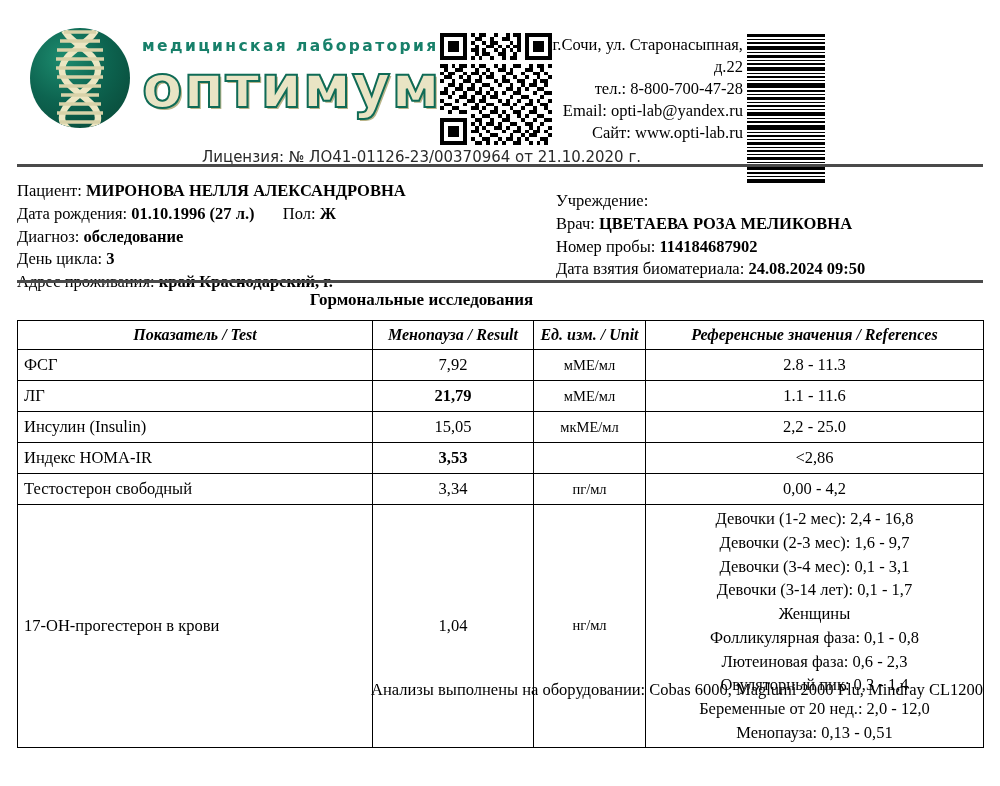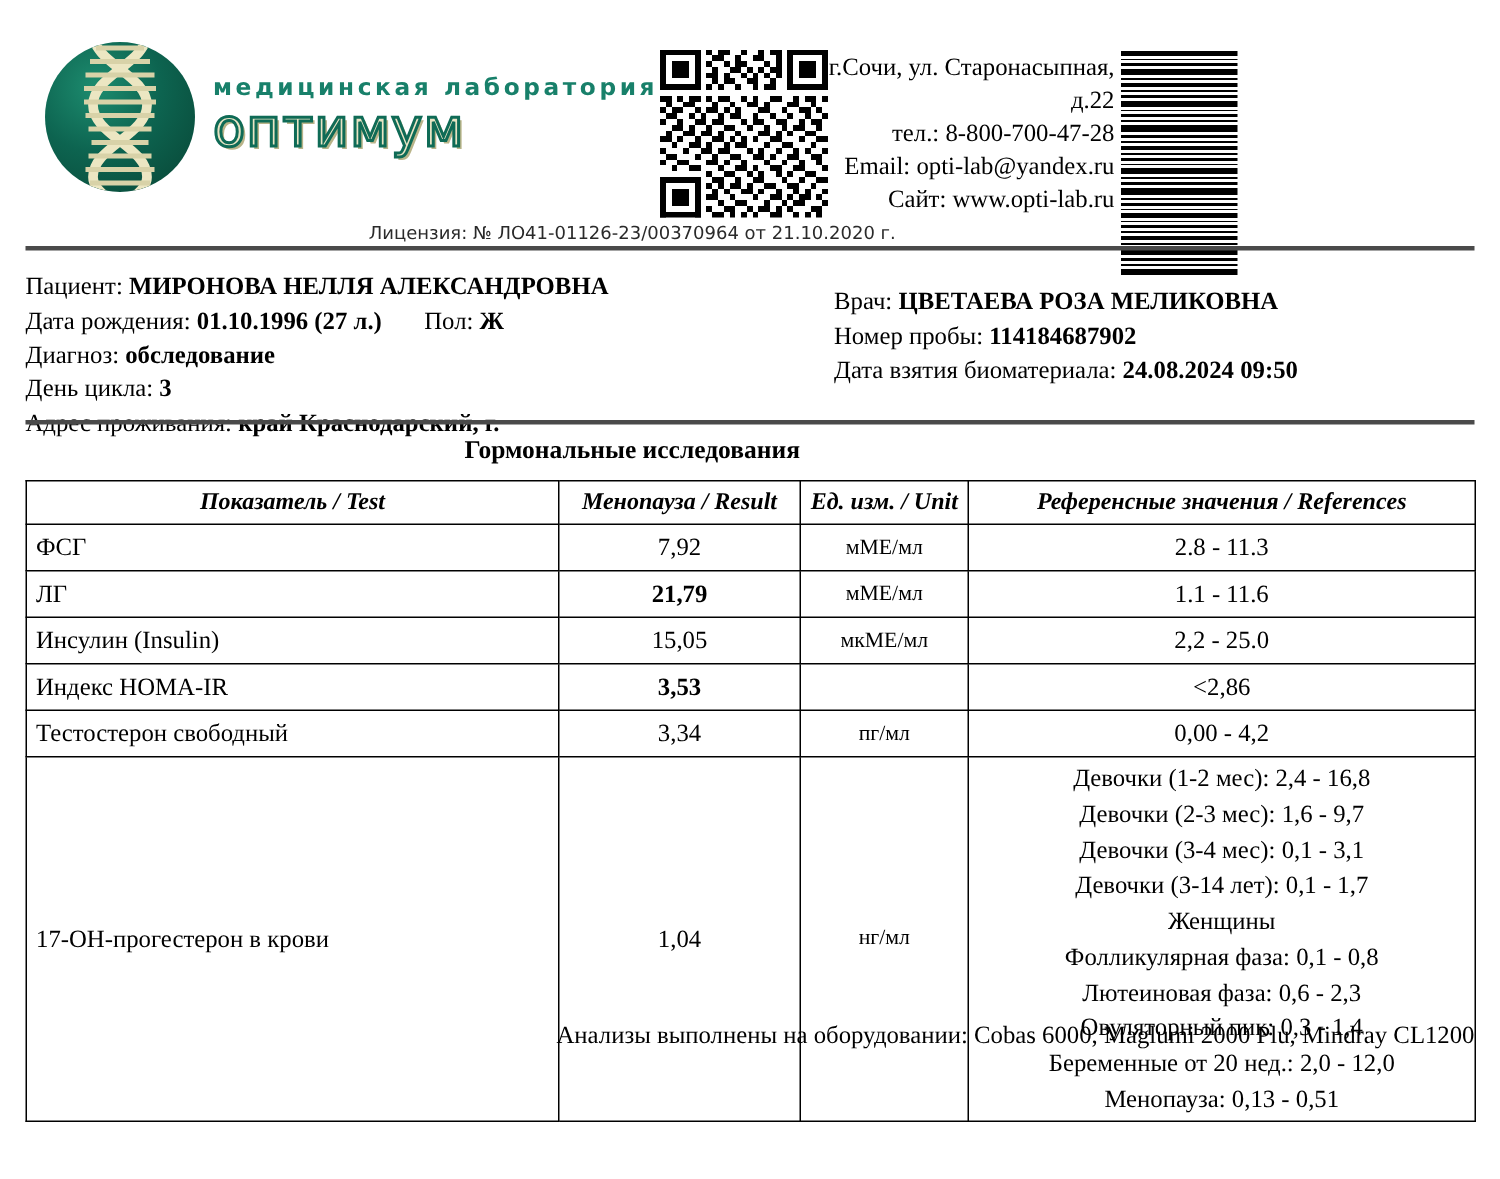--- a/index.html
+++ b/index.html
@@ -57,22 +57,22 @@
     font-family: "DejaVu Sans", "Liberation Sans", sans-serif;
     font-size: 15.5px;
     font-weight: bold;
     letter-spacing: 2.4px;
     color: #18806a;
     margin-bottom: 2px;
     white-space: nowrap;
   }
   .logo-main {
     font-family: "DejaVu Sans", "Liberation Sans", sans-serif;
-    font-size: 35px;
-    font-weight: normal;
+    font-size: 59px;
+    font-weight: bold;
     letter-spacing: 1px;
     color: #e9e4c4;
     -webkit-text-stroke: 2px #0f6b56;
     text-shadow: 2px 2px 0 #b9b489;
     white-space: nowrap;
     line-height: 1.02;
   }
 
   .qr {
     position: absolute;
@@ -98,21 +98,21 @@
     height: 152px;
   }
 
   .license {
     position: absolute;
     left: 0;
     right: 0;
     top: 148px;
     text-align: center;
     font-family: "DejaVu Sans", "Liberation Sans", sans-serif;
-    font-size: 12px;
+    font-size: 15px;
     color: #2a2a2a;
   }
 
   .rule {
     position: absolute;
     left: 17px;
     width: 966px;
     height: 3px;
     background: #4a4a4a;
   }
@@ -549,20 +549,24 @@
         <b>3</b>
       </div>
       <div class="info-line">
         <span>Адрес проживания:</span>
         <b>край Краснодарский, г.</b>
       </div>
     </div>
 
     <div class="info-col info-right">
       <div class="info-line">
+        <span>Учреждение:</span>
+        <b></b>
+      </div>
+      <div class="info-line">
         <span>Врач:</span>
         <b>ЦВЕТАЕВА РОЗА МЕЛИКОВНА</b>
       </div>
       <div class="info-line">
         <span>Номер пробы:</span>
         <b>114184687902</b>
       </div>
       <div class="info-line">
         <span>Дата взятия биоматериала:</span>
         <b>24.08.2024 09:50</b>

